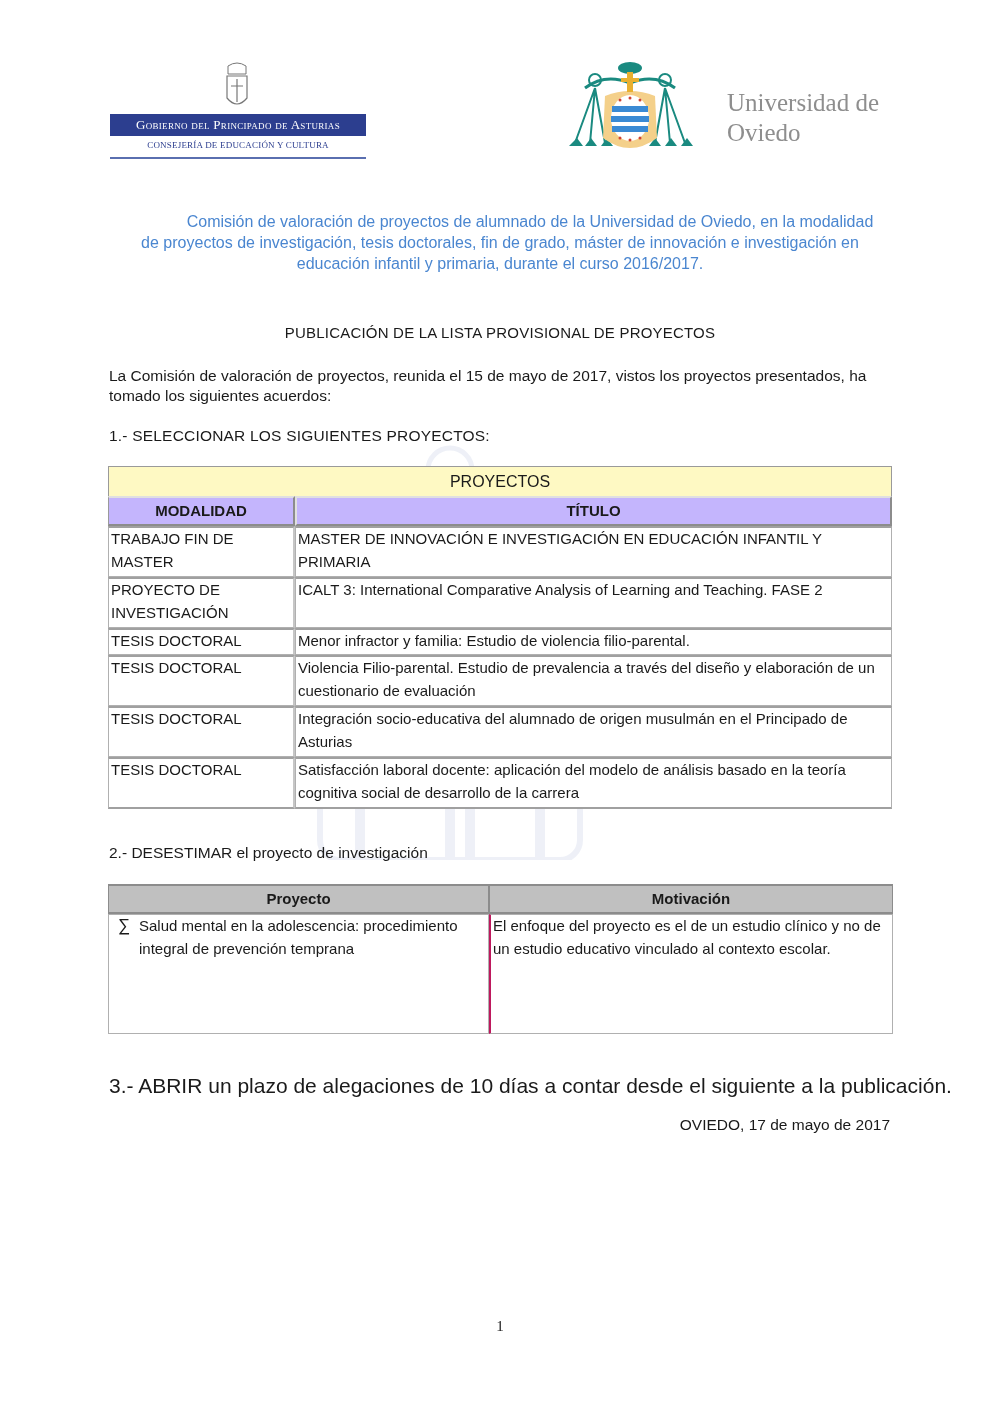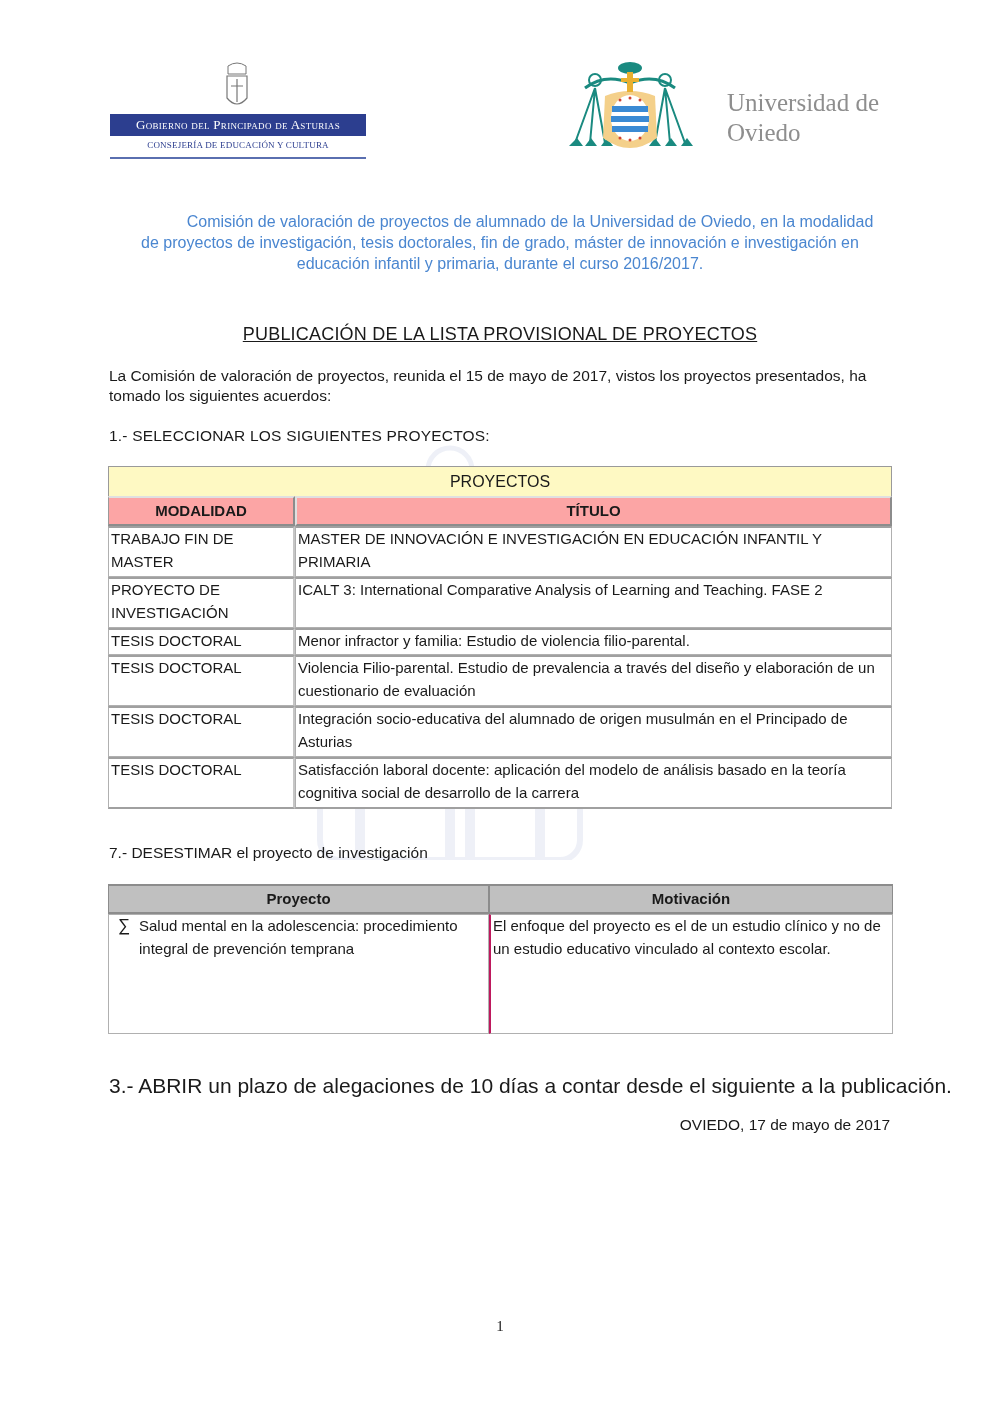--- a/index.html
+++ b/index.html
@@ -18,34 +18,34 @@
 
   
   .uo-logo { left:565px; top:58px; width:335px; height:110px; }
   .uo-crest { position:absolute; left:0; top:0; width:130px; height:105px; }
   .uo-text { position:absolute; left:162px; top:30px; font-family:"Liberation Serif", serif; font-size:25px; color:#8e8e8e; line-height:30px; }
 
   
   .commission { left:120px; top:211px; width:760px; text-align:center; color:#4a86d0; font-size:16px; line-height:21px; }
   .commission .indent { display:inline-block; width:60px; }
 
-  .pub-title { left:100px; top:324px; width:800px; text-align:center; font-size:18px; letter-spacing:0.2px;text-decoration:underline; }
+  .pub-title { left:100px; top:324px; width:800px; text-align:center; font-size:15px; letter-spacing:0.2px; }
   .intro { left:109px; top:366px; width:780px; font-size:15.5px; line-height:20px; }
   .sec1 { left:109px; top:427px; font-size:15.5px; letter-spacing:0.2px; }
   .sec2 { left:109px; top:844px; font-size:15.5px; }
   .sec3 { left:109px; top:1074px; font-size:21px; }
   .date { right:110px; top:1116px; font-size:15.5px; text-align:right; }
   .pagenum { left:480px; top:1318px; width:40px; text-align:center; font-family:"Liberation Serif", serif; font-size:15px; }
 
   
   table { border-collapse:separate; border-spacing:0; font-family:"Liberation Sans", sans-serif; }
   .t1 { position:absolute; left:108px; top:466px; width:784px; table-layout:fixed; }
   .t1 td, .t1 th, .t2 td, .t2 th { font-size:15px; line-height:22.5px; vertical-align:top; padding:0 2px; }
   .t1 .cap th { background:#fef9c3; font-weight:normal; text-align:center; height:27px; line-height:29px; font-size:16px; border:1px solid #9a9a9a; border-bottom:none; }
-  .t1 .hdr th { background:#fca5a5; font-weight:bold; text-align:center; height:26px; line-height:26px; border:2px solid #8c8c8c; border-left-color:#e0e0e0; border-top-color:#e0e0e0; }
+  .t1 .hdr th { background:#c4b5fd; font-weight:bold; text-align:center; height:26px; line-height:26px; border:2px solid #8c8c8c; border-left-color:#e0e0e0; border-top-color:#e0e0e0; }
   .t1 .hdr th:first-child { border-left:1px solid #9a9a9a; }
   .t1 td { border:1px solid #b0b0b0; border-top:2px solid #a0a0a0; background:#fff;margin-top:48px; }
   .t1 td.c1 { border-right:2px solid #c6c6c6; }
   .t1 tr.last td { border-bottom:2px solid #a0a0a0; }
   .t1 td.row1 { height:48px; }
   .t1 td.row2 { height:48px; }
   .t1 td.row3 { height:24px; }
   .t1 td.row4, .t1 td.row5, .t1 td.row6 { height:48px; }
 
   .t2 { position:absolute; left:108px; top:884px; width:785px; table-layout:fixed; }
@@ -146,21 +146,21 @@
     <td class="c1 row5">TESIS DOCTORAL</td>
     <td class="row5">Integración socio-educativa del alumnado de origen musulmán en el Principado de Asturias</td>
   </tr>
   <tr class="last">
     <td class="c1 row6">TESIS DOCTORAL</td>
     <td class="row6">Satisfacción laboral docente: aplicación del modelo de análisis basado en la teoría cognitiva social de desarrollo de la carrera</td>
   </tr>
 </tbody>
   </table>
 
-<div class="abs sec2">7.- DESESTIMAR el proyecto de investigación</div>
+<div class="abs sec2">2.- DESESTIMAR el proyecto de investigación</div>
 
 <table class="t2">
   <colgroup>
       <col style="width:381px">
       <col>
     </colgroup>
   <tbody>
       <tr>
     <th>Proyecto</th>
     <th>Motivación</th>

